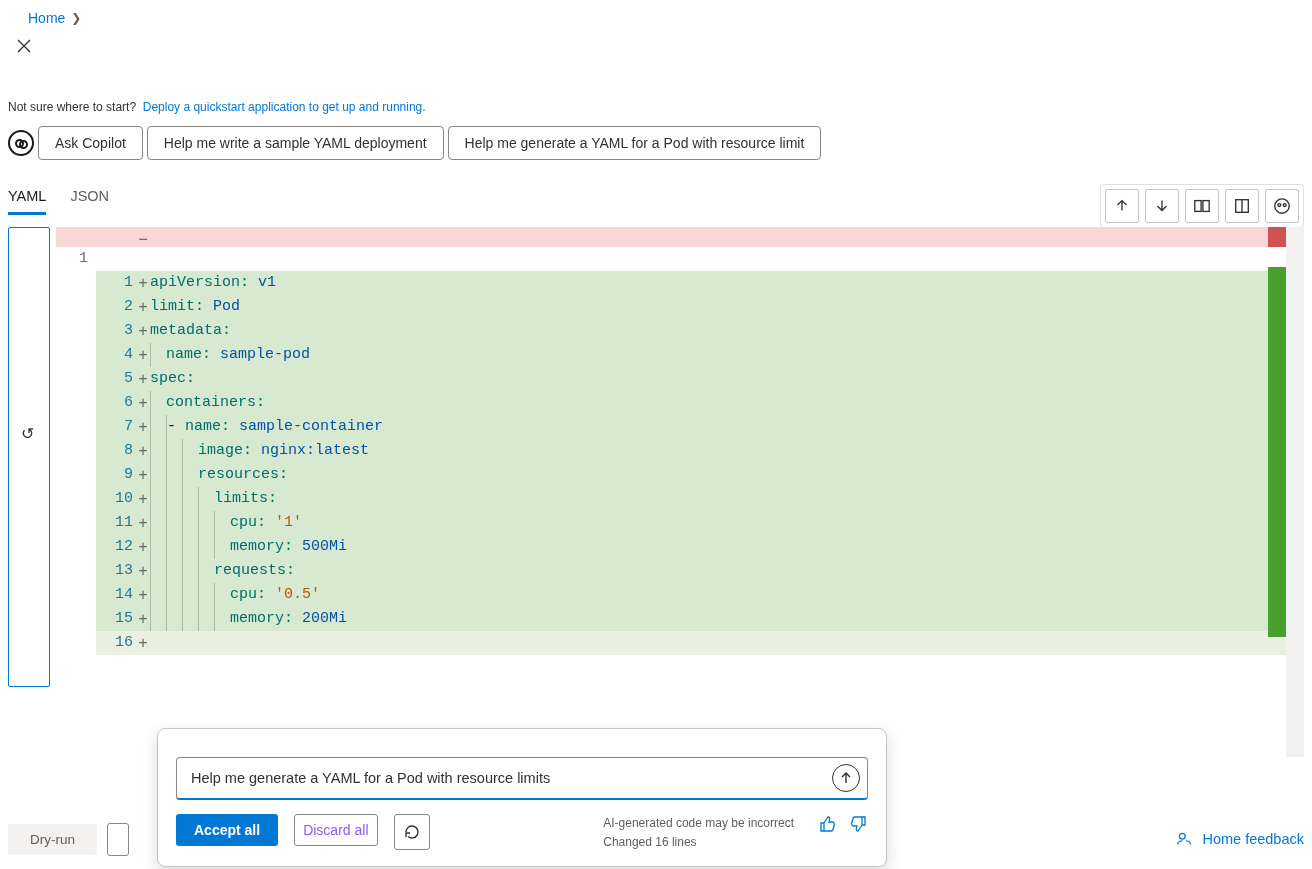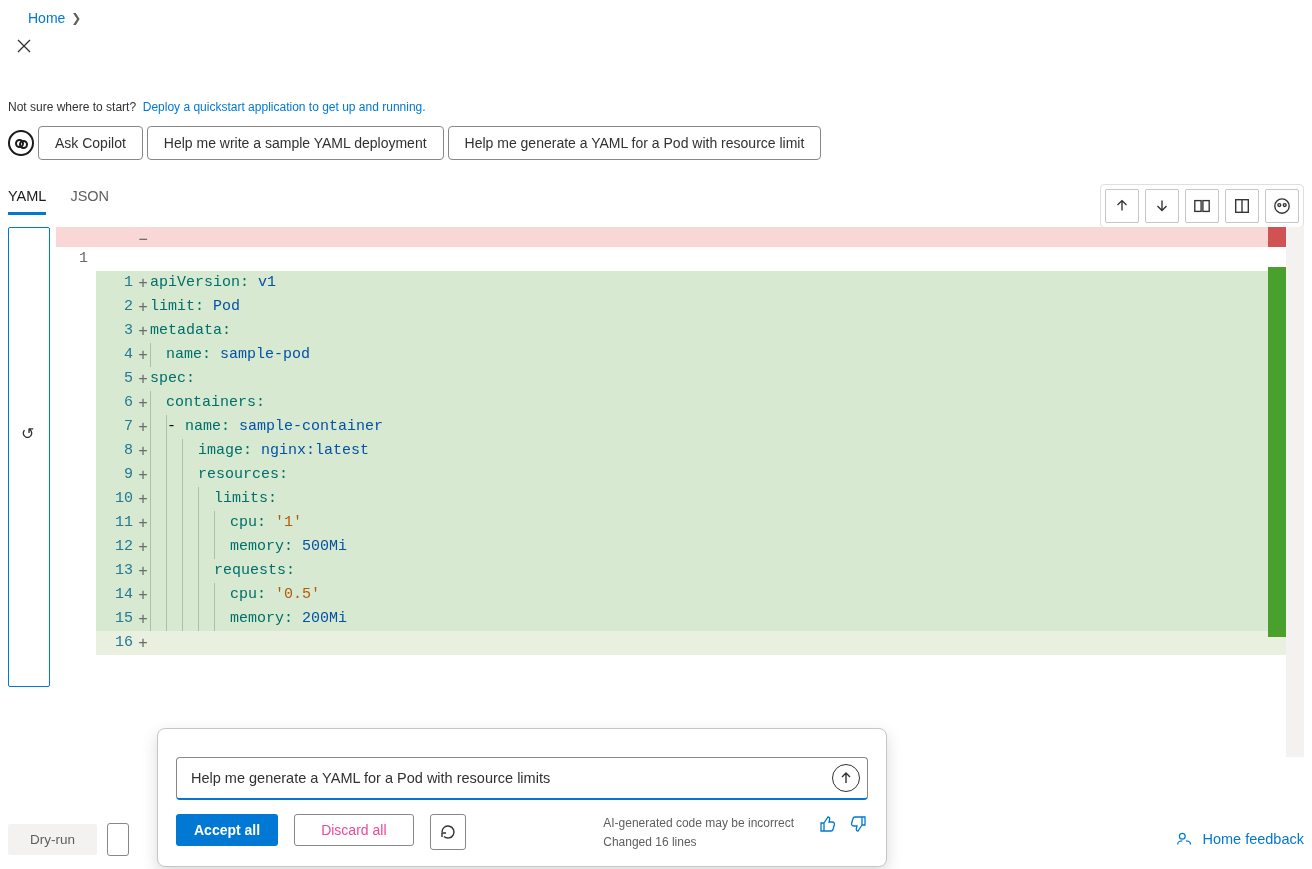--- a/index.html
+++ b/index.html
@@ -76,21 +76,21 @@
   .copilot-title { font-weight:600; font-size:15px; }
   .preview-badge { background:#edebe9; color:#323130; font-size:11px; font-weight:600; padding:3px 8px; border-radius:10px; letter-spacing:0.3px; }
   .minimize-ic { margin-left:auto; cursor:pointer; color:#605e5c; font-size:14px; }
 
   .copilot-input-row { position:relative; margin-top:12px; }
   .copilot-input { width:100%; border:1px solid #8a8886; border-bottom:2px solid #0078d4; border-radius:4px; padding:12px 44px 12px 14px; font-size:14.5px; font-family:inherit; color:#323130; }
   .send-btn { position:absolute; right:8px; top:50%; transform:translateY(-50%); width:28px; height:28px; border:1.5px solid #323130; border-radius:50%; display:flex; align-items:center; justify-content:center; cursor:pointer; background:#fff;}
 
   .copilot-foot { display:flex; align-items:flex-start; gap:16px; margin-top:14px; }
   .btn-primary { background:#0078d4; color:#fff; border:none; border-radius:3px; padding:8px 18px; font-size:14px; font-weight:600; cursor:pointer; }
-  .btn-secondary { background:#fff; color:#ec4899; border:1px solid #8a8886; border-radius:3px; padding:7px 26px; font-size:14px; cursor:pointer; }
+  .btn-secondary { background:#fff; color:#8b5cf6; border:1px solid #8a8886; border-radius:3px; padding:7px 8px; font-size:14px; cursor:pointer; }
   .icon-btn { width:36px; height:36px; border:1px solid #8a8886; border-radius:3px; background:#fff; display:flex; align-items:center; justify-content:center; cursor:pointer; }
   .foot-right-text { font-size:12px; color:#605e5c; line-height:1.6; }
   .thumbs { display:flex; gap:10px; margin-left:8px; }
   .thumb { color:#0078d4; cursor:pointer; }
 
   .bottombar { position:absolute; left:8px; right:8px; bottom:10px; height:40px; display:flex; align-items:center; justify-content:space-between; }
   .dryrun { background:#f3f2f1; color:#605e5c; border:none; padding:8px 22px; border-radius:2px; cursor:default; font-size:13.5px; }
   .clipped-btn { border:1px solid #8a8886; border-radius:3px; height:33px; width:22px; margin-left:10px; background:transparent; }
   .feedback-link { color:#0078d4; font-size:14.5px; display:flex; align-items:center; gap:8px; cursor:pointer; }
 </style>

